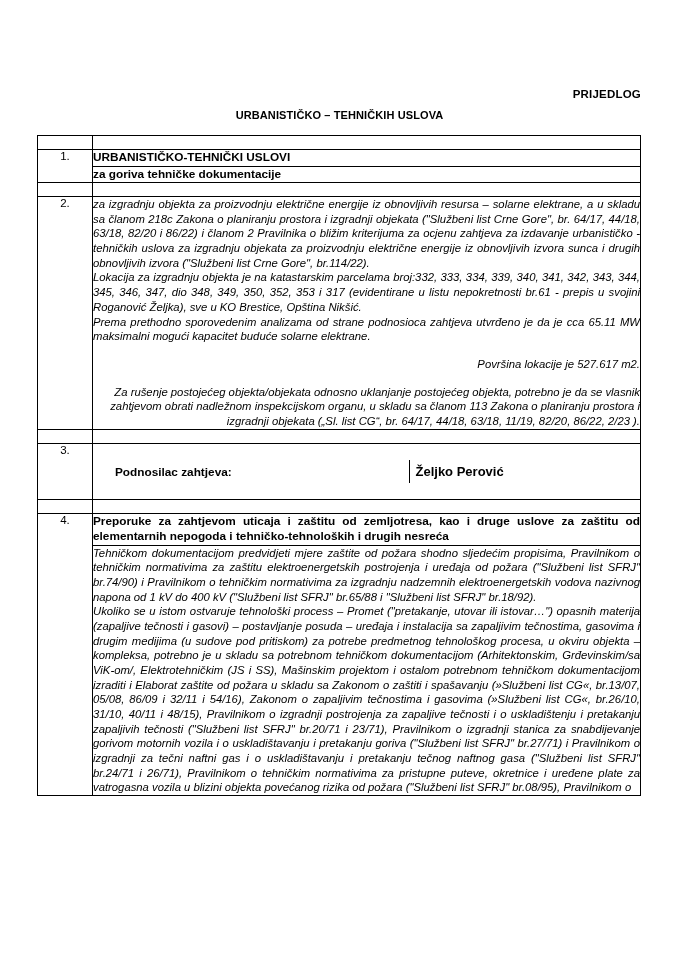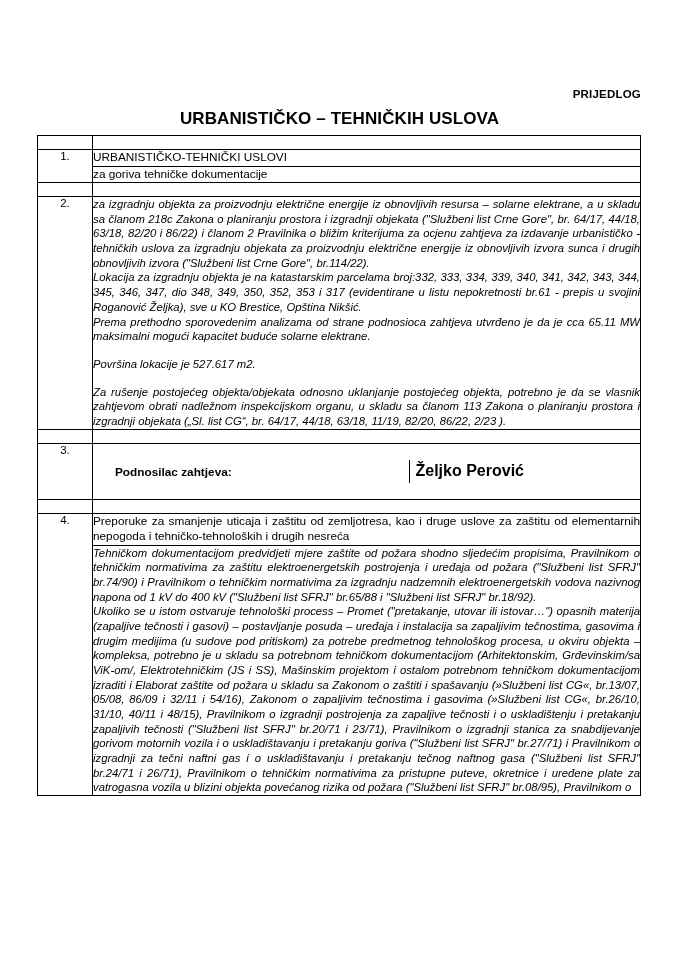--- a/index.html
+++ b/index.html
@@ -36,21 +36,21 @@
     font-weight: bold;
     letter-spacing: 0.2px;
     white-space: nowrap;
   }
   .doc-subtitle {
     position: absolute;
     left: 0;
     top: 21px;
     width: 679px;
     text-align: center;
-    font-size: 17px;
+    font-size: 11px;
     font-weight: bold;
     letter-spacing: 0.1px;
   }
 
   
   table.uts {
     position: absolute;
     left: 37px;
     top: 135px;
     width: 604px;
@@ -78,44 +78,45 @@
   }
   .spacer-row td.numcol {
     border-right: 1px solid #000;
   }
 
   .cell-pad {
     padding: 2px 5px 3px 6px;
   }
   .bold-head {
     font-size: 11.8px;
-    font-weight: normal;
+    font-weight: bold;
     line-height: 1.32;
   }
   .body-txt {
     font-size: 11.3px;
     line-height: 1.30;
     text-align: justify;
     text-justify: inter-word;
   }
   .body-txt p {
     margin: 0 0 0 0;
     font-style: italic;
   }
   .body-txt p.gap {
     margin-top: 13px;
+    text-align: right;
   }
   .nojust {
     text-align: left;
   }
   .sub-split {
     border-left: 1px solid #000;
   }
   .name-val {
-    font-size: 16px;
+    font-size: 13px;
     font-weight: bold;
     text-align: center;
   }
   .label-b {
     font-size: 11.8px;
     font-weight: bold;
   }
 </style>
 </head>
 <body>
@@ -197,21 +198,21 @@
       </tr>
 
       <tr class="spacer-row">
         <td class="numcol"></td>
         <td></td>
       </tr>
 
       <tr>
         <td class="numcol" rowspan="2">4.</td>
         <td class="cell-pad">
-          <div class="bold-head" style="text-align:justify">Preporuke za smanjenje uticaja i zaštitu od zemljotresa, kao i druge uslove za zaštitu od elementarnih nepogoda i tehničko-tehnoloških i drugih nesreća</div>
+          <div class="bold-head" style="text-align:justify">Preporuke za zahtjevom uticaja i zaštitu od zemljotresa, kao i druge uslove za zaštitu od elementarnih nepogoda i tehničko-tehnoloških i drugih nesreća</div>
         </td>
       </tr>
 
       <tr>
         <td class="cell-pad">
           <div class="body-txt">
             <p>Tehničkom dokumentacijom predvidjeti mjere zaštite od požara shodno sljedećim propisima, Pravilnikom o tehničkim normativima za zaštitu elektroenergetskih postrojenja i uređaja od požara ("Službeni list SFRJ" br.74/90) i Pravilnikom o tehničkim normativima za izgradnju nadzemnih elektroenergetskih vodova nazivnog napona od 1 kV do 400 kV ("Službeni list SFRJ" br.65/88 i "Službeni list SFRJ" br.18/92).</p>
             <p>Ukoliko se u istom ostvaruje tehnološki process – Promet ("pretakanje, utovar ili istovar…") opasnih materija (zapaljive tečnosti i gasovi) – postavljanje posuda – uređaja i instalacija sa zapaljivim tečnostima, gasovima i drugim medijima (u sudove pod pritiskom) za potrebe predmetnog tehnološkog procesa, u okviru objekta – kompleksa, potrebno je u skladu sa potrebnom tehničkom dokumentacijom (Arhitektonskim, Grđevinskim/sa ViK-om/, Elektrotehničkim (JS i SS), Mašinskim projektom i ostalom potrebnom tehničkom dokumentacijom izraditi i Elaborat zaštite od požara u skladu sa Zakonom o zaštiti i spašavanju (»Službeni list CG«, br.13/07, 05/08, 86/09 i 32/11 i 54/16), Zakonom o zapaljivim tečnostima i gasovima (»Službeni list CG«, br.26/10, 31/10, 40/11 i 48/15), Pravilnikom o izgradnji postrojenja za zapaljive tečnosti i o uskladištenju i pretakanju zapaljivih tečnosti ("Službeni list SFRJ" br.20/71 i 23/71), Pravilnikom o izgradnji stanica za snabdijevanje gorivom motornih vozila i o uskladištavanju i pretakanju goriva ("Službeni list SFRJ" br.27/71) i Pravilnikom o izgradnji za tečni naftni gas i o uskladištavanju i pretakanju tečnog naftnog gasa ("Službeni list SFRJ" br.24/71 i 26/71), Pravilnikom o tehničkim normativima za pristupne puteve, okretnice i uređene plate za vatrogasna vozila u blizini objekta povećanog rizika od požara ("Službeni list SFRJ" br.08/95), Pravilnikom o</p>
           </div>
         </td>

